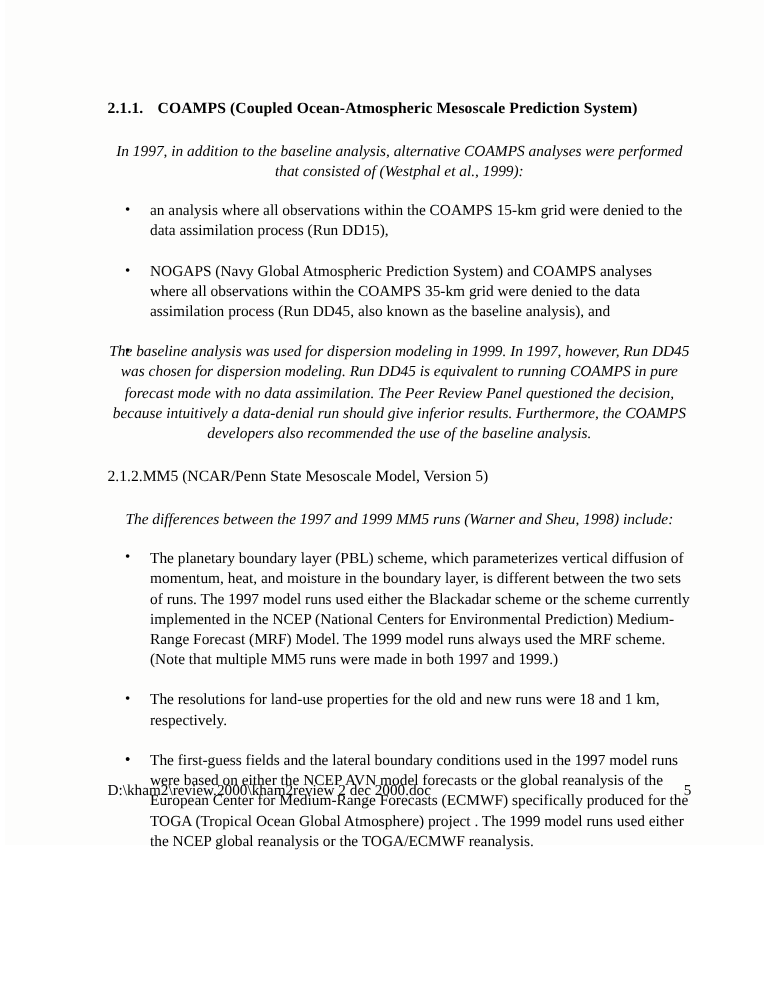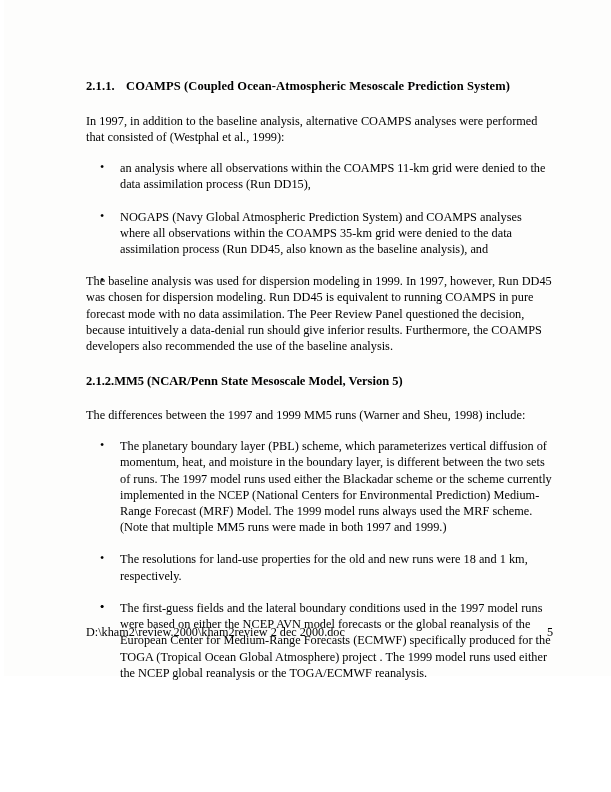--- a/index.html
+++ b/index.html
@@ -32,21 +32,22 @@
     letter-spacing: 0.1px;
   }
   .heading .num {
     display: inline-block;
     min-width: 40px;
   }
   .para {
     font-size: 12.3px;
     line-height: 1.32;
     margin: 0 0 15px 0;
-    text-align: left;
+    text-align: center;
+    font-style: italic;
   }
   ul.bullets {
     list-style: none;
     margin: 0 0 14px 0;
     padding: 0;
   }
   ul.bullets li {
     position: relative;
     padding-left: 34px;
     font-size: 12.3px;
@@ -58,21 +59,21 @@
   }
   ul.bullets li .dot {
     position: absolute;
     left: 14px;
     top: 0px;
     font-size: 12px;
     line-height: 1.32;
   }
   .heading2 {
     font-size: 12.5px;
-    font-weight: bold;
+    font-weight: normal;
     margin: 20px 0 17px 0;
     line-height: 1.25;
   }
   .footer {
     position: absolute;
     left: 82px;
     right: 62px;
     bottom: 36px;
     font-size: 12.2px;
     display: flex;
@@ -93,21 +94,21 @@
 
   <h2 class="heading">
     <span class="num">2.1.1.</span><span>COAMPS (Coupled Ocean-Atmospheric Mesoscale Prediction System)</span>
   </h2>
 
   <p class="para">In 1997, in addition to the baseline analysis, alternative COAMPS analyses were performed that consisted of (Westphal et al., 1999):</p>
 
   <ul class="bullets">
     <li>
       <span class="dot">•</span>
-      <span>an analysis where all observations within the COAMPS 11-km grid were denied to the data assimilation process (Run DD15),</span>
+      <span>an analysis where all observations within the COAMPS 15-km grid were denied to the data assimilation process (Run DD15),</span>
     </li>
     <li>
       <span class="dot">•</span>
       <span>NOGAPS (Navy Global Atmospheric Prediction System) and COAMPS analyses where all observations within the COAMPS 35-km grid were denied to the data assimilation process (Run DD45, also known as the baseline analysis), and</span>
     </li>
     <li>
       <span class="dot">•</span>
     </li>
   </ul>
 

